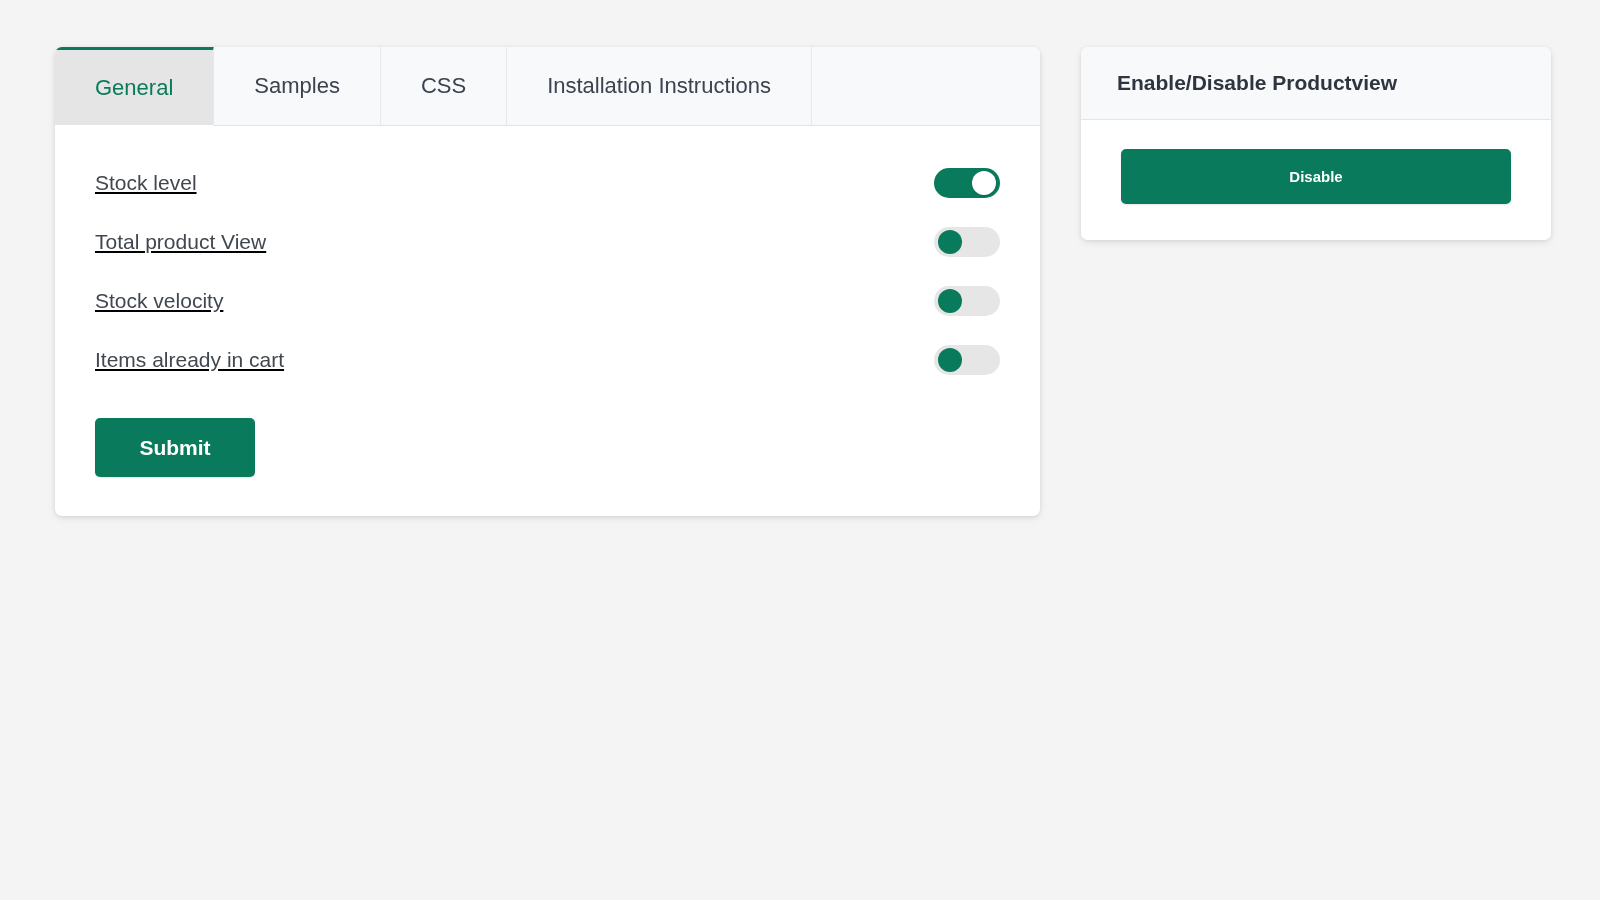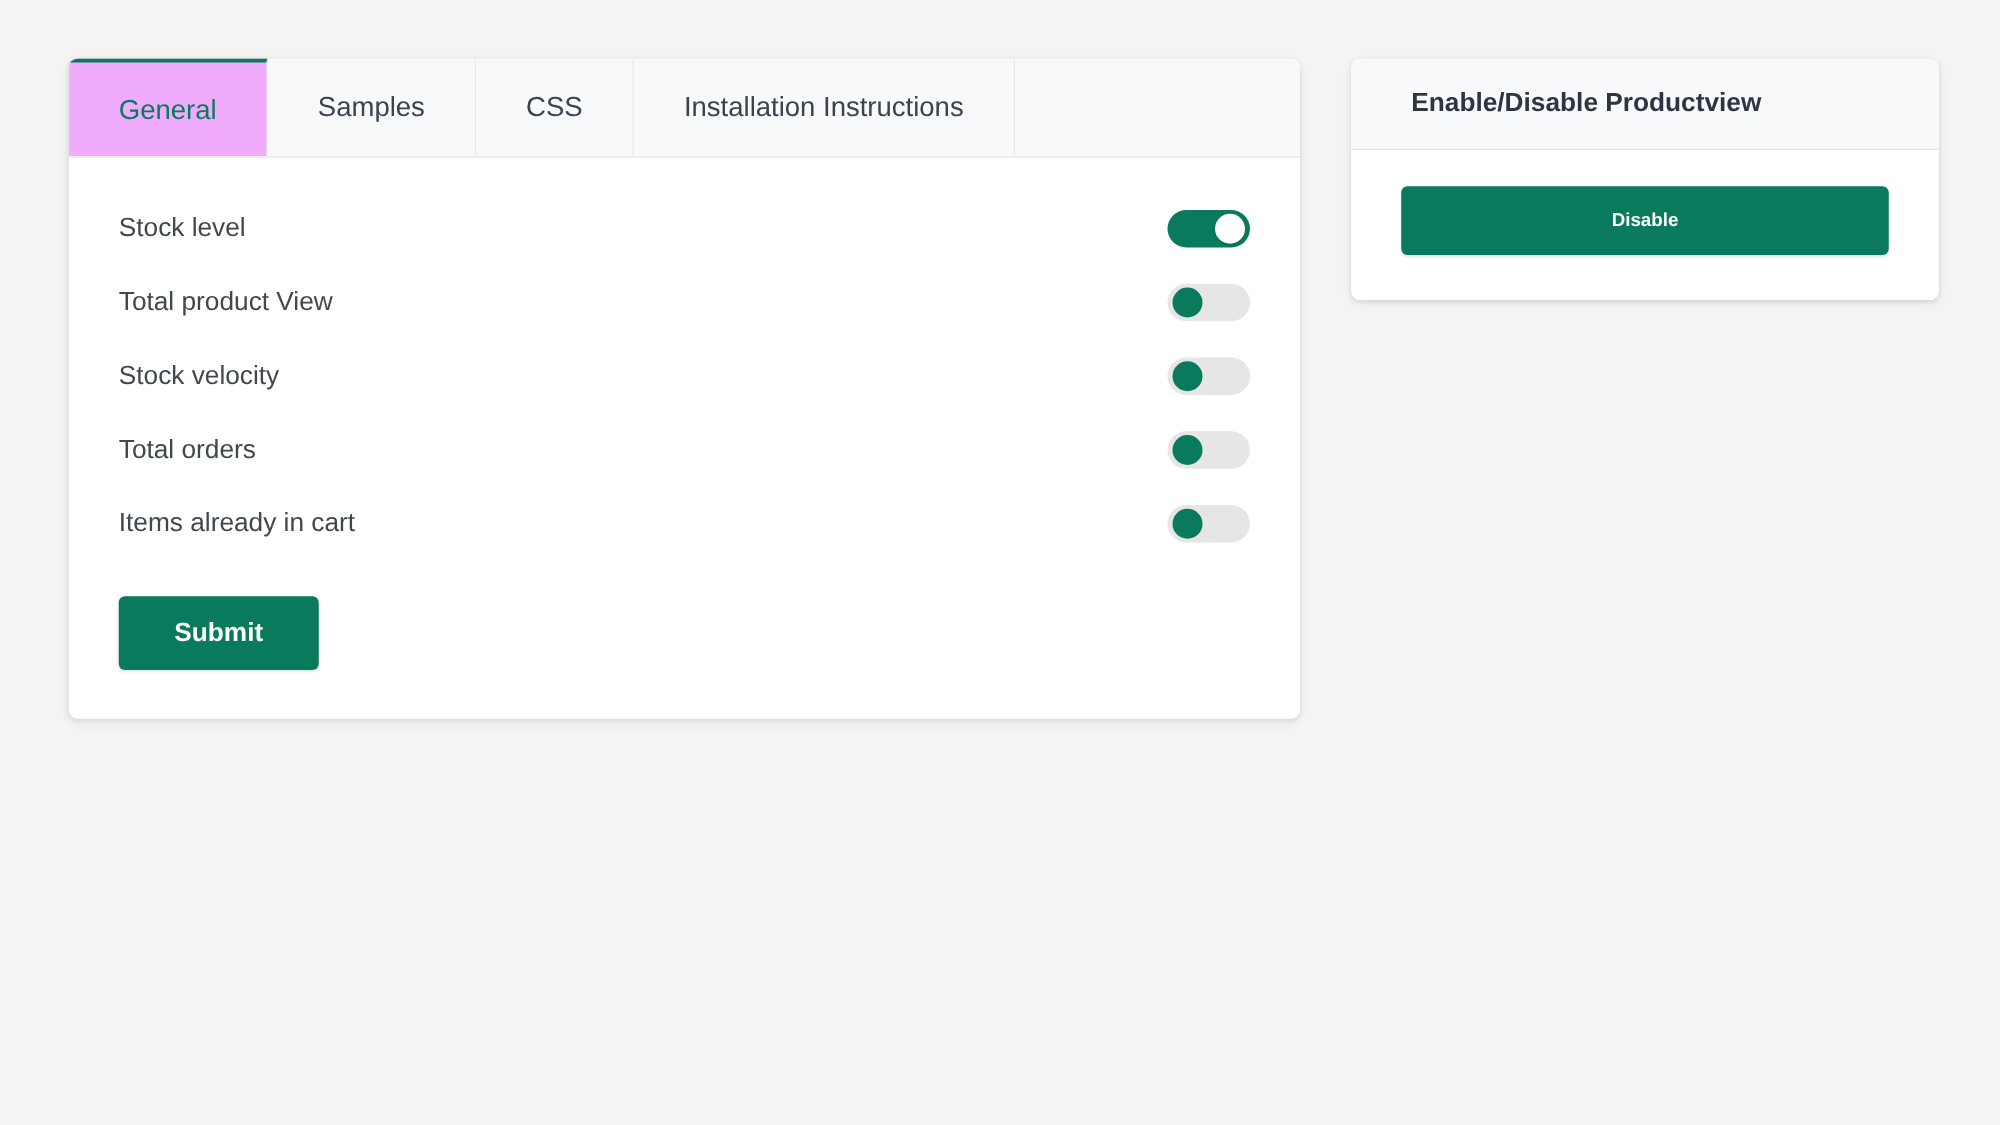--- a/index.html
+++ b/index.html
@@ -48,37 +48,38 @@
     color: #3b4250;
     background: #f8f9fa;
     border-right: 1px solid #e6e8ea;
     border-bottom: 1px solid #e1e3e5;
     cursor: pointer;
     white-space: nowrap;
     user-select: none;
   }
   .tab:first-child { border-left: none; }
   .tab.active {
-    background: #f0abfc;
+    background: #e5e5e5;
     color: #0a7a5c;
     border-top: 4px solid #0a7a5c;
     border-bottom: 1px solid #ffffff;
     border-right: 1px solid #e6e8ea;
     margin-top: -1px;
     padding-top: 0;
   }
   .tab-filler {
     flex: 1;
     background: #f8f9fa;
     border-bottom: 1px solid #e1e3e5;
   }
 
   
   .rows {
     padding: 27px 40px 0 40px;
+    text-decoration: underline;
   }
   .row {
     display: flex;
     align-items: center;
     justify-content: space-between;
     height: 59px;
   }
   .row-label {
     font-size: 21px;
     color: #41474f;
@@ -139,21 +140,21 @@
     top: 47px;
     width: 470px;
     background: #ffffff;
     border-radius: 7px;
     box-shadow: 0 1px 4px rgba(0,0,0,0.10), 0 3px 10px rgba(0,0,0,0.055);
     overflow: hidden;
   }
   .panel-header {
     background: #f8f9fa;
     border-bottom: 1px solid #e3e5e7;
-    padding: 0 48px;
+    padding: 0 36px;
     height: 73px;
     display: flex;
     align-items: center;
   }
   .panel-title {
     font-size: 21px;
     font-weight: bold;
     color: #2f3540;
   }
   .panel-body {
@@ -214,26 +215,20 @@
         </div>
       </div>
 
       <div class="row">
         <span class="row-label">Stock velocity</span>
         <div class="toggle">
           <span class="knob"></span>
         </div>
       </div>
 
-      <div class="row">
-        <span class="row-label">Total orders</span>
-        <div class="toggle">
-          <span class="knob"></span>
-        </div>
-      </div>
 
 
       <div class="row">
         <span class="row-label">Items already in cart</span>
         <div class="toggle">
           <span class="knob"></span>
         </div>
       </div>
 
     </div>

